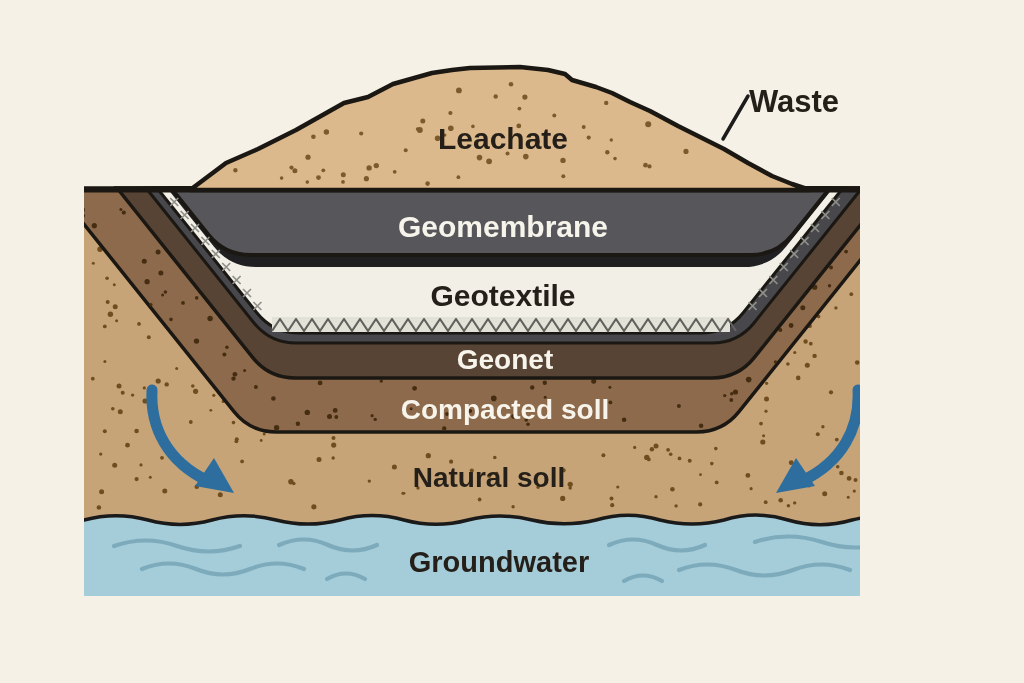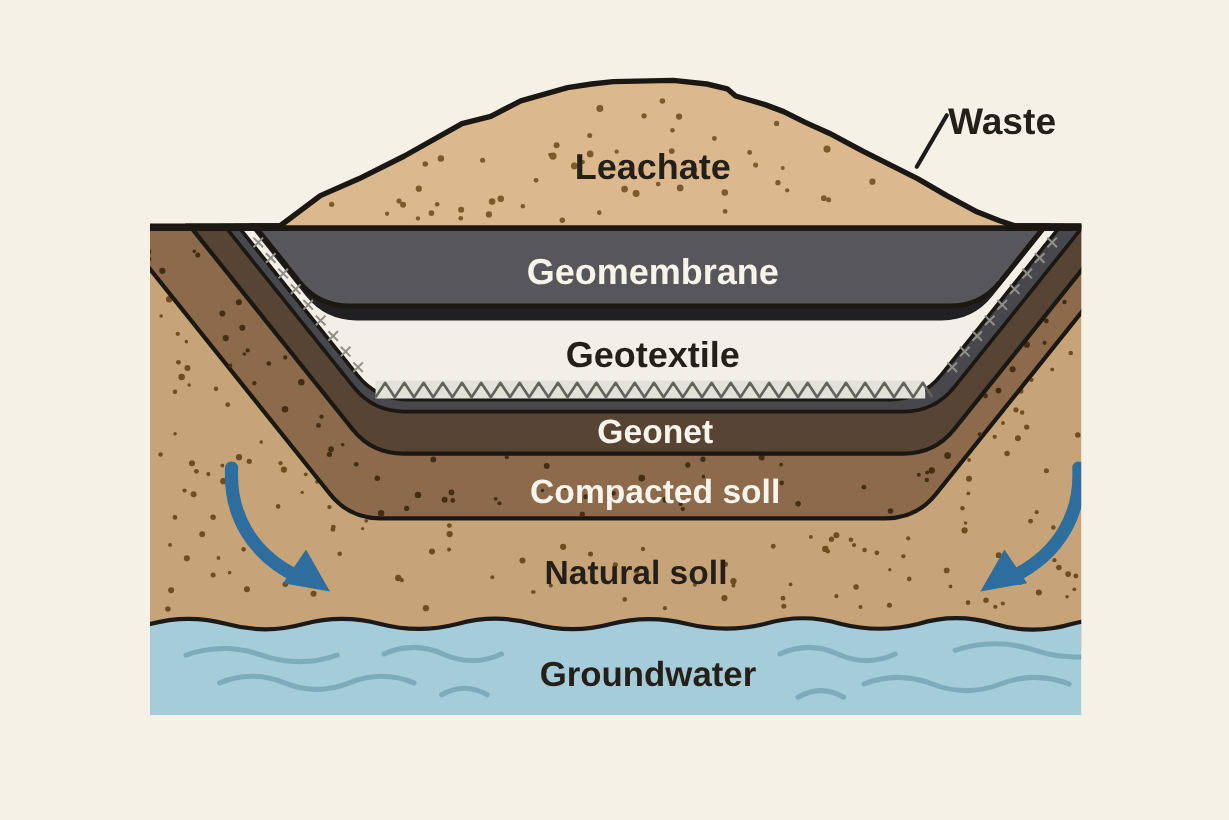--- a/index.html
+++ b/index.html
@@ -1,16 +1,16 @@
 <!DOCTYPE html>
 <html style="--c-background: #f6f1e7; --c-mound: #dcb98c; --c-moundDot: #7d5a2b; --c-naturalSoil: #c7a478; --c-naturalDot: #6f4d1e; --c-compacted: #8d6a4b; --c-compactedDot: #452d12; --c-geonet: #584434; --c-grayLiner: #47474c; --c-geotextile: #f2efe6; --c-membrane: #57575b; --c-membraneBlack: #202023; --c-outline: #1b1813; --c-groundwater: #a4ccd9; --c-waterLine: #1a1a1a; --c-squiggle: #7dabbc; --c-arrow: #2d6e9e; --c-zigzag: #63635e; --c-zigzagBg: #e3e2d9; --c-xmark: #90908a; --c-labelDark: #241f18; --c-labelLight: #f7f4ec; --c-leader: #1c1c1c;"><head>
 <meta charset="utf-8">
 <style>
   html,body{margin:0;padding:0;background:var(--c-background,#f6f1e7);}
-  .stage{position:relative;width:860px;height:683px;overflow:hidden;background:var(--c-background,#f6f1e7);margin-left:41px;}
+  .stage{position:relative;width:860px;height:683px;overflow:hidden;background:var(--c-background,#f6f1e7);}
   svg{display:block}
   text{font-family:"Liberation Sans","DejaVu Sans",sans-serif;font-weight:700;}
   .lbl-dark{fill:var(--c-labelDark,#241f18);}
   .lbl-light{fill:var(--c-labelLight,#f7f4ec);}
 </style>
 </head>
 <body>
 
 <div class="stage">
 <svg width="1024" height="683" viewBox="0 0 1024 683">

